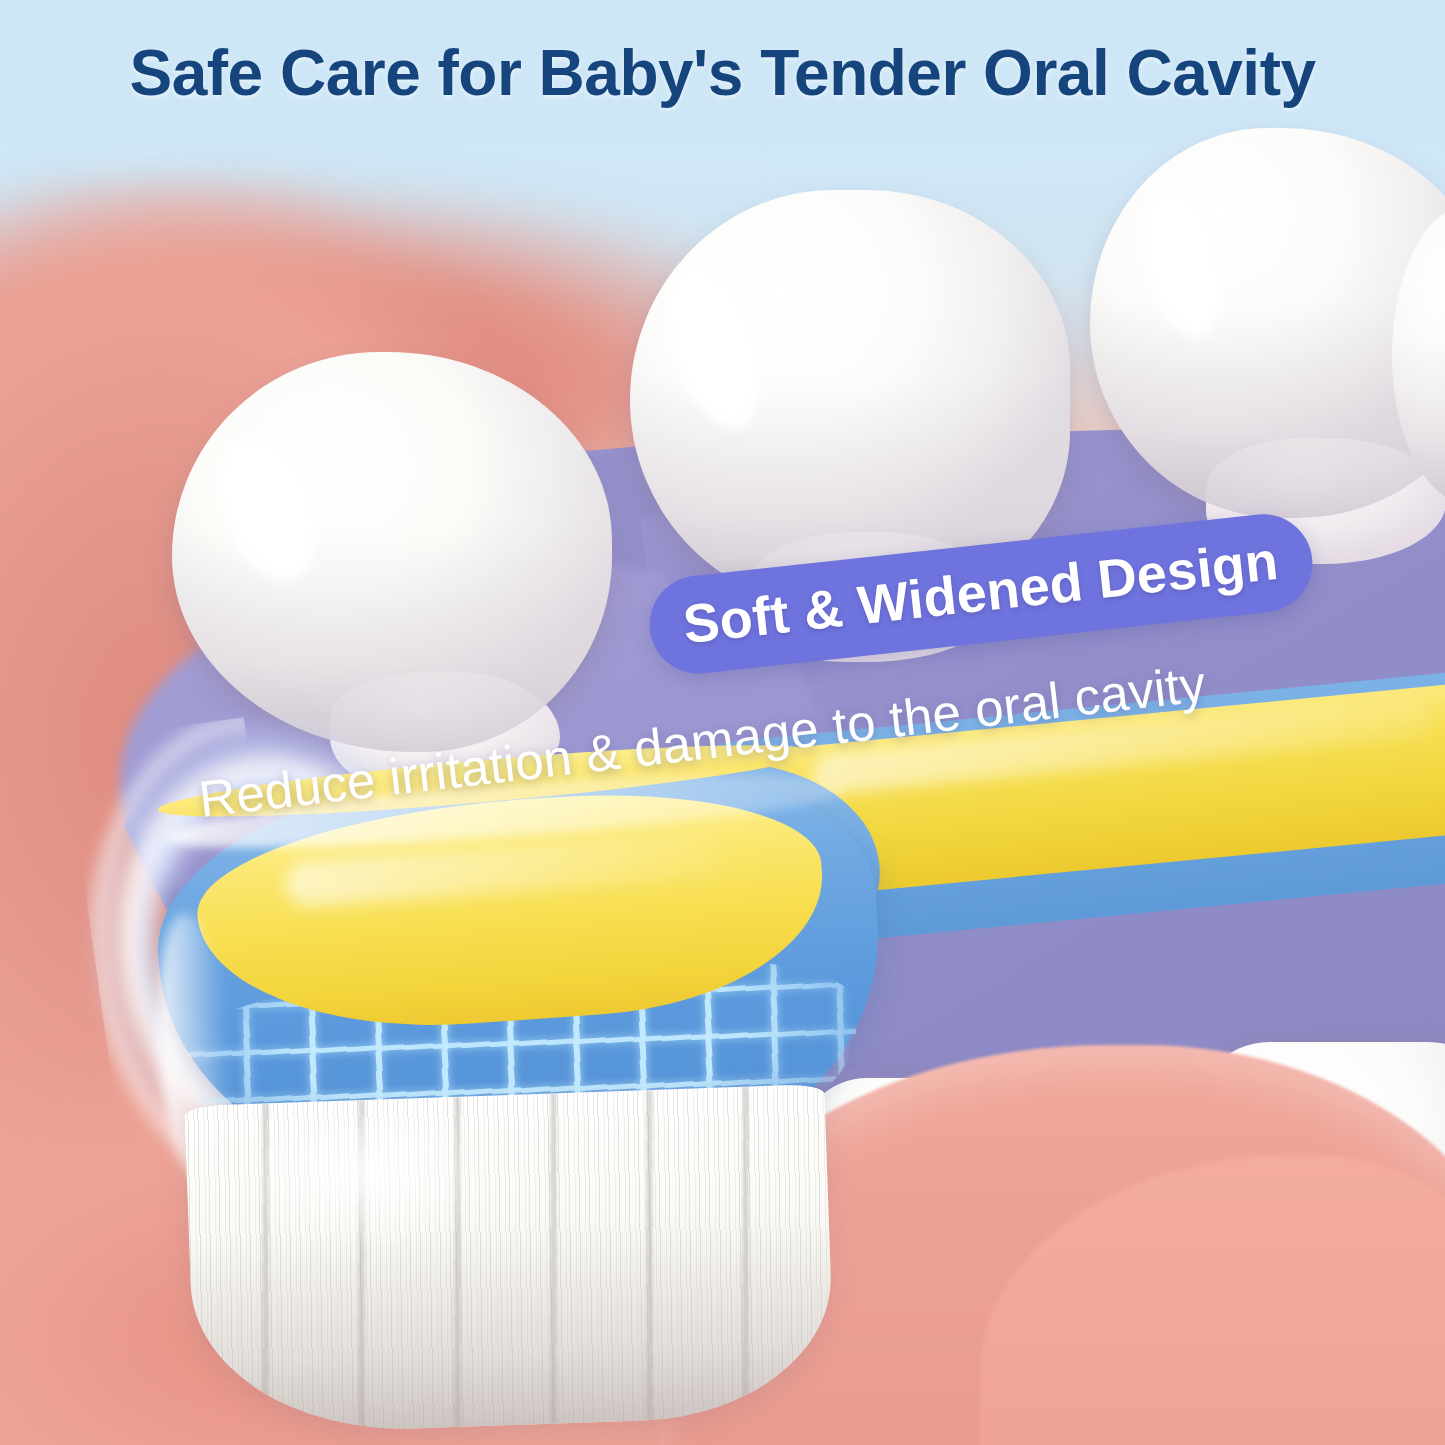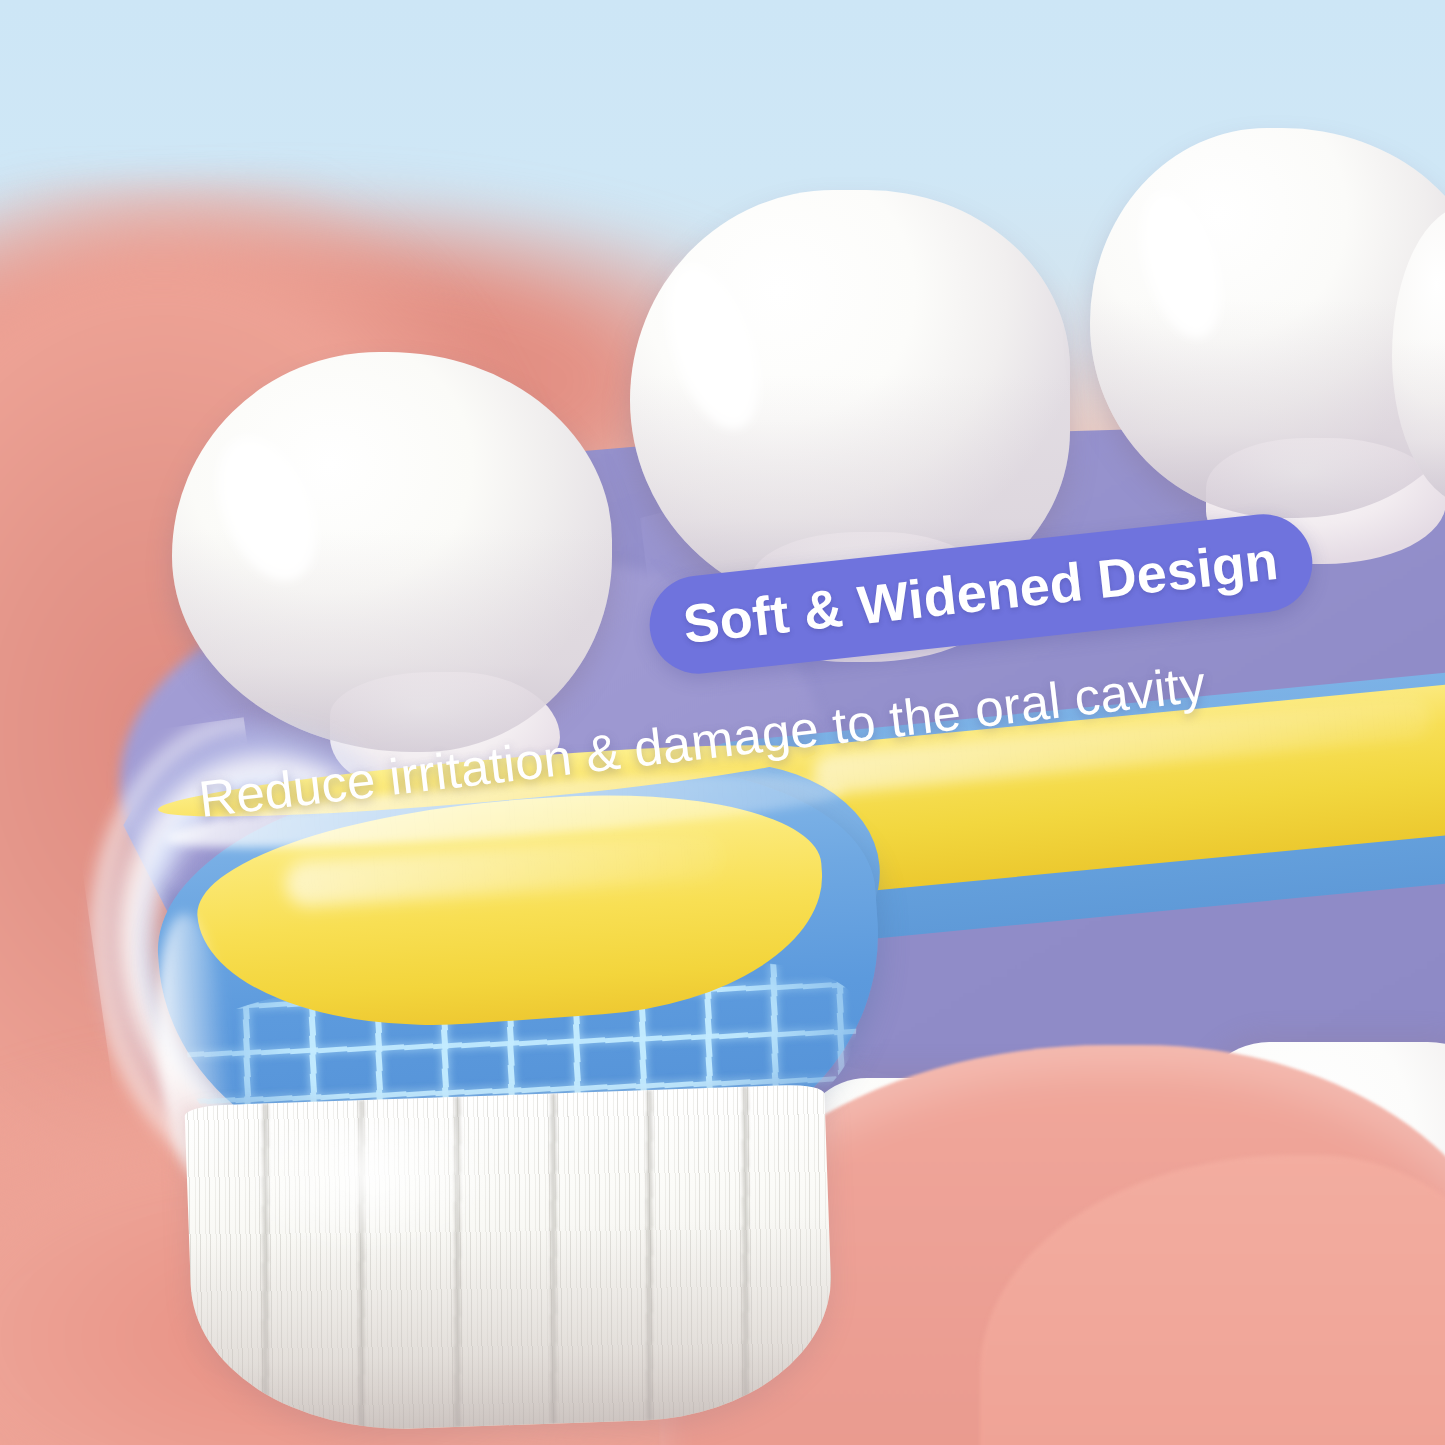--- a/index.html
+++ b/index.html
@@ -403,19 +403,20 @@
     <div class="halo2"></div>
 
     <div class="bristles">
       <div class="strands"></div>
       <div class="tufts"></div>
       <div class="hl"></div>
       <div class="shade"></div>
     </div>
   </div>
 
+  <div class="title">Safe Care for Baby's Tender Oral Cavity</div>
 
   <div class="badge">
     <div class="badge-text">Soft &amp; Widened Design</div>
   </div>
 
   <div class="tagline">Reduce irritation &amp; damage to the oral cavity</div>
 </div>
 
 </body></html>

